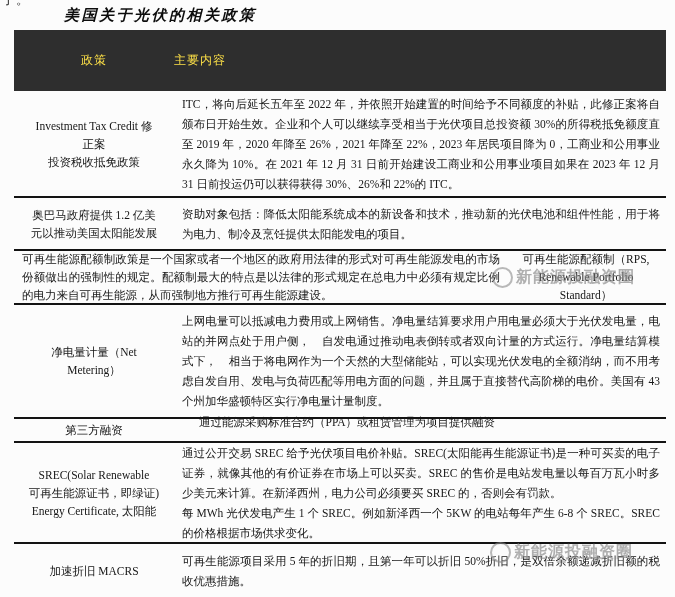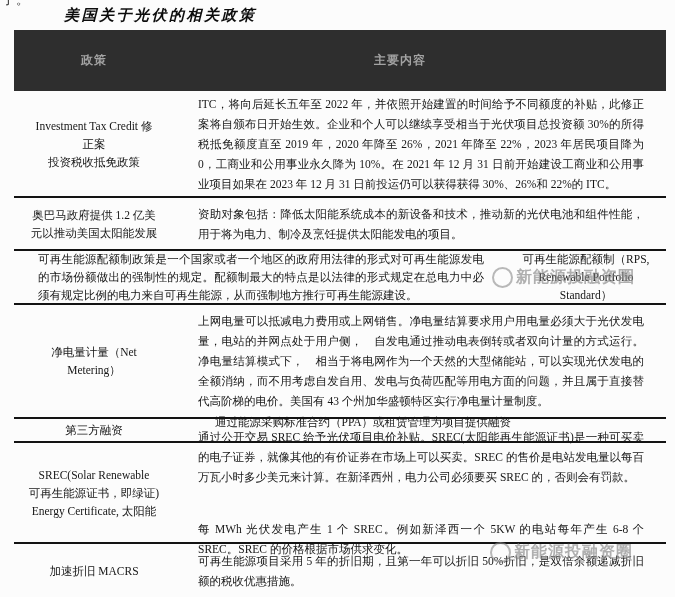--- a/index.html
+++ b/index.html
@@ -23,46 +23,46 @@
     position:absolute;top:6px;left:64px;
     font-size:15px;font-weight:bold;font-style:italic;
     letter-spacing:2.5px;color:#0d0d0d;white-space:nowrap;
   }
 
   .policy-table{
     position:absolute;left:14px;top:30px;width:652px;
     box-sizing:border-box;
   }
   .thead{
-    height:61px;background:#2e2e2e;color:#a3a3a3;
+    height:61px;background:#2e2e2e;color:#fde047;
     display:flex;align-items:center;
-    font-size:12px;font-weight:bold;letter-spacing:1px;
+    font-size:12px;font-weight:normal;letter-spacing:1px;
   }
   .th-policy{width:160px;text-align:center;}
-  .th-content{flex:1;text-align:center;padding-right:40px;}
+  .th-content{flex:1;padding-right:40px;}
 
   .row{
     display:flex;box-sizing:border-box;background:transparent;
   }
   .row + .row{border-top:2px solid #131313;}
   .cell{box-sizing:border-box;}
   .policy{
     width:160px;display:flex;flex-direction:column;
     justify-content:center;align-items:center;
     text-align:center;font-size:11.5px;line-height:18px;
     padding:0 4px;
   }
   .policy span{display:block;}
   .content{
     flex:1;display:flex;flex-direction:column;justify-content:center;
     font-size:11.5px;line-height:20px;
     padding:1px 6px 1px 8px;
     text-align:justify;
   }
-  .content p{margin:16px;}
+  .content p{margin:0;}
 
   .r1{height:105px;}
   .r2{height:53px;}
   .r3{height:54px;}
   .r3 .content{line-height:18px;}
   .r4{height:114px;}
   .r5{height:24px;gap:17px;}
   .r5 .content{line-height:19px;padding-top:0;padding-bottom:16px;}
   .r6{height:101px;}
   .r6 .content{line-height:20px;}

